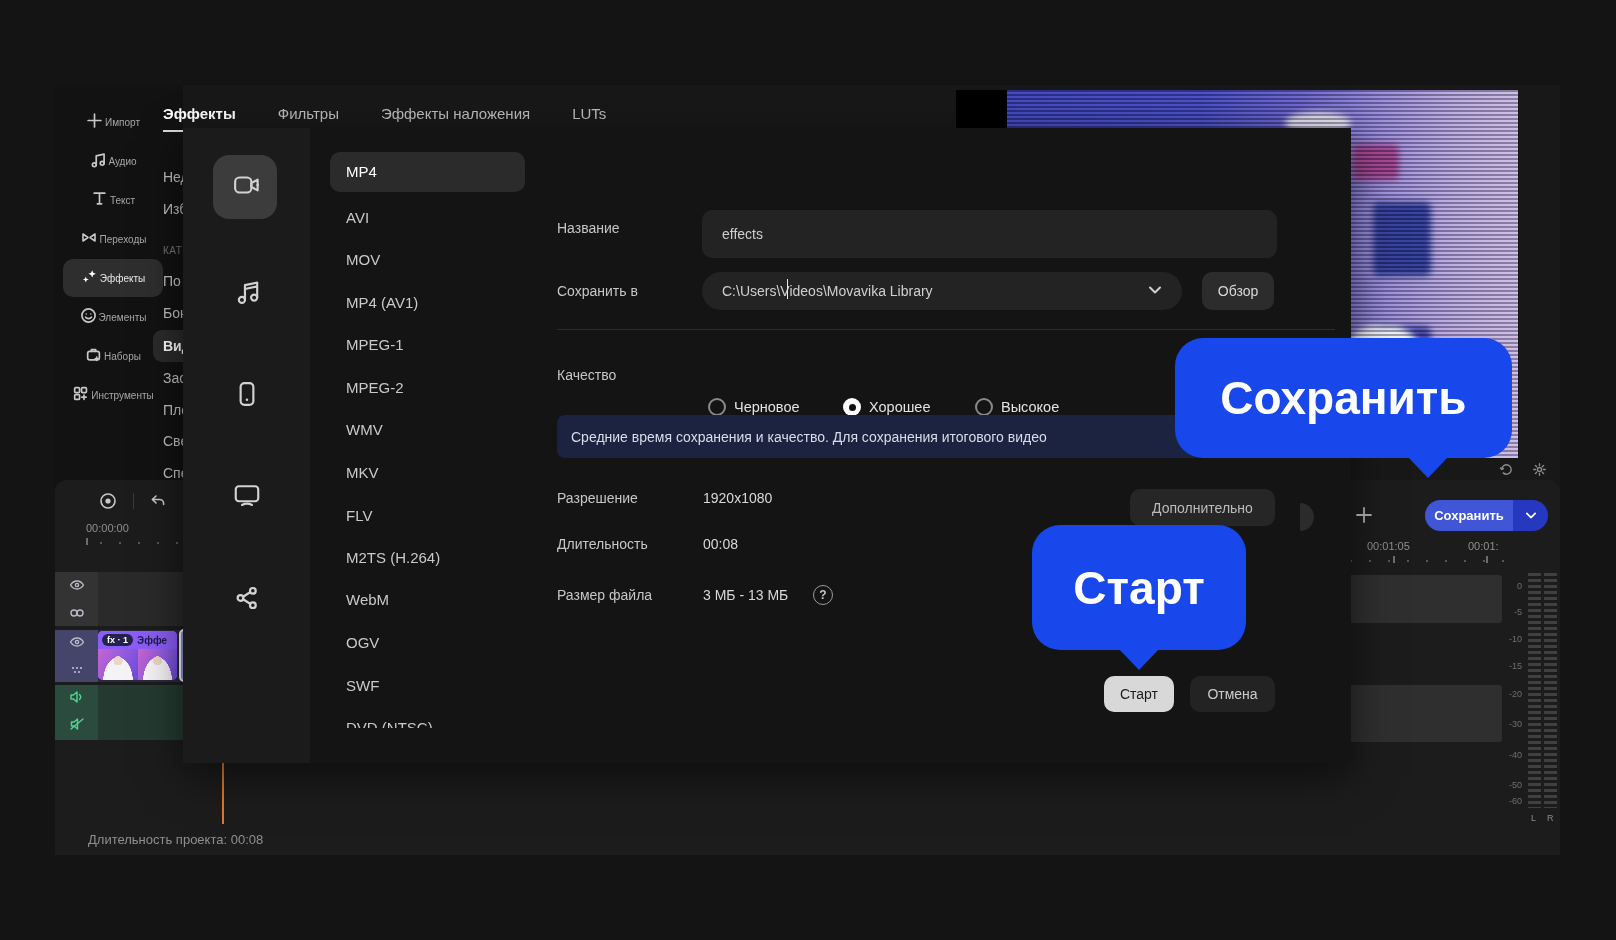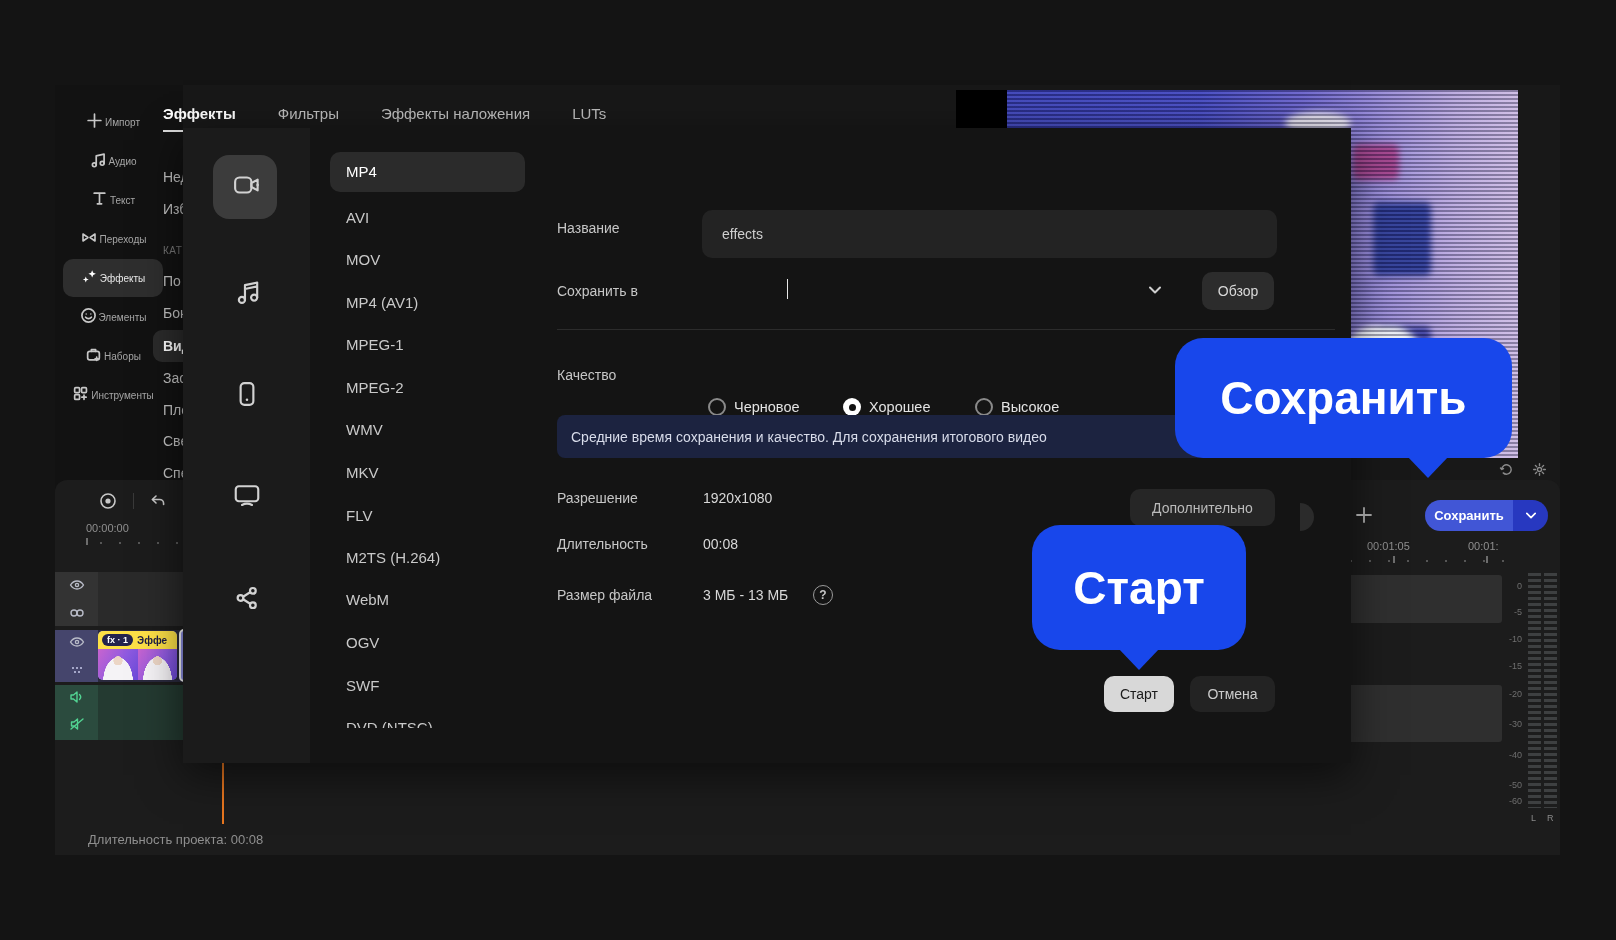--- a/index.html
+++ b/index.html
@@ -40,21 +40,21 @@
   .tl-icon{position:absolute;display:flex;align-items:center;justify-content:center;}
   .tl-icon svg{stroke:#c9c9c9;fill:none;stroke-width:1.6;stroke-linecap:round;stroke-linejoin:round;}
   .tl-sep{position:absolute;left:78px;top:13px;width:1px;height:16px;background:#3a3a3a;}
   .tl-time{position:absolute;font-size:11px;color:#8f8f8f;text-align:center;}
   .ruler-dots{position:absolute;height:2px;background:repeating-linear-gradient(90deg,#565656 0 2px,transparent 2px 19px);}
   .ruler-tick{position:absolute;width:2px;height:7px;background:#6d6d6d;}
   .trk-head{position:absolute;left:0;width:43px;display:flex;flex-direction:column;align-items:center;justify-content:center;gap:9px;}
   .trk-head svg{stroke:#b9bcc8;fill:none;stroke-width:1.4;stroke-linecap:round;stroke-linejoin:round;}
   .lane{position:absolute;left:43px;width:85px;}
   .clip{position:absolute;left:43px;top:151px;width:79px;height:49px;border-radius:5px;overflow:hidden;background:#9193ea;}
-  .clip-bar{height:18px;background:#fde047;display:flex;align-items:center;gap:4px;padding-left:4px;}
+  .clip-bar{height:18px;background:#8b5cf6;display:flex;align-items:center;gap:4px;padding-left:4px;}
   .fx-badge{background:#23234d;color:#fff;font-size:9px;font-weight:bold;border-radius:6px;padding:1px 5px;white-space:nowrap;}
   .clip-eff{color:#1d1d44;font-size:10px;font-weight:bold;white-space:nowrap;}
   .thumbs{display:flex;height:31px;}
   .thumb{width:50%;height:100%;background:
      radial-gradient(circle at 50% 38%, #ecd6c6 0 16%, rgba(0,0,0,0) 17%),
      radial-gradient(ellipse at 50% 105%, #f5f3f6 0 52%, rgba(0,0,0,0) 53%),
      linear-gradient(120deg,#c864cf 0%,#8e5ae0 55%,#6a4ad8 100%);}
   .clip2{position:absolute;left:124px;top:149px;width:14px;height:53px;border:2px solid #fff;border-radius:5px;background:#9193ea;}
   .playhead{position:absolute;width:2px;background:#e8761f;}
   .proj-dur{position:absolute;left:33px;top:352px;font-size:13px;color:#8f8f8f;}
@@ -347,20 +347,23 @@
         <div class="fmt" style="top:588px">DVD (NTSC)</div>
       </div>
 
 
       <div class="dlabel" style="top:92px">Название</div>
       <div class="field" style="left:519px;top:82px;width:575px;height:48px">
         <span>effects</span>
       </div>
 
       <div class="dlabel" style="top:155px">Сохранить в</div>
+      <div class="field" style="left:519px;top:144px;width:480px;height:38px;border-radius:19px">
+        <span>C:\Users\Videos\Movavika Library</span>
+      </div>
       <div class="caret"></div>
       <svg class="chev" style="left:966px;top:158px" width="12" height="8" viewBox="0 0 12 8">
           <path d="M1 1.5 6 6.5 11 1.5"></path>
         </svg>
       <div class="btn" style="left:1019px;top:144px;width:72px;height:38px;background:#2c2c2c;color:#d9d9d9">
         <span>Обзор</span>
       </div>
 
       <div class="divider"></div>
 

